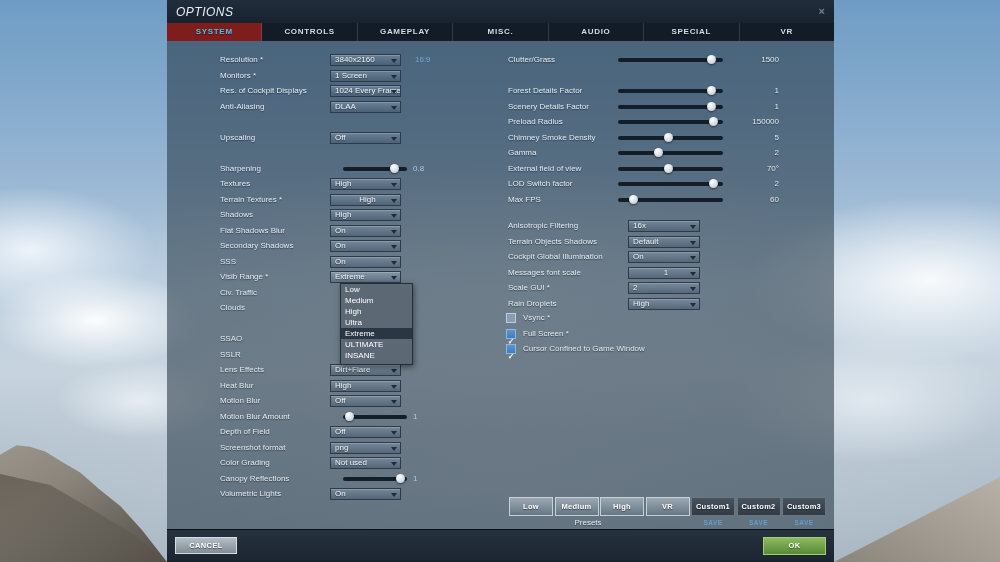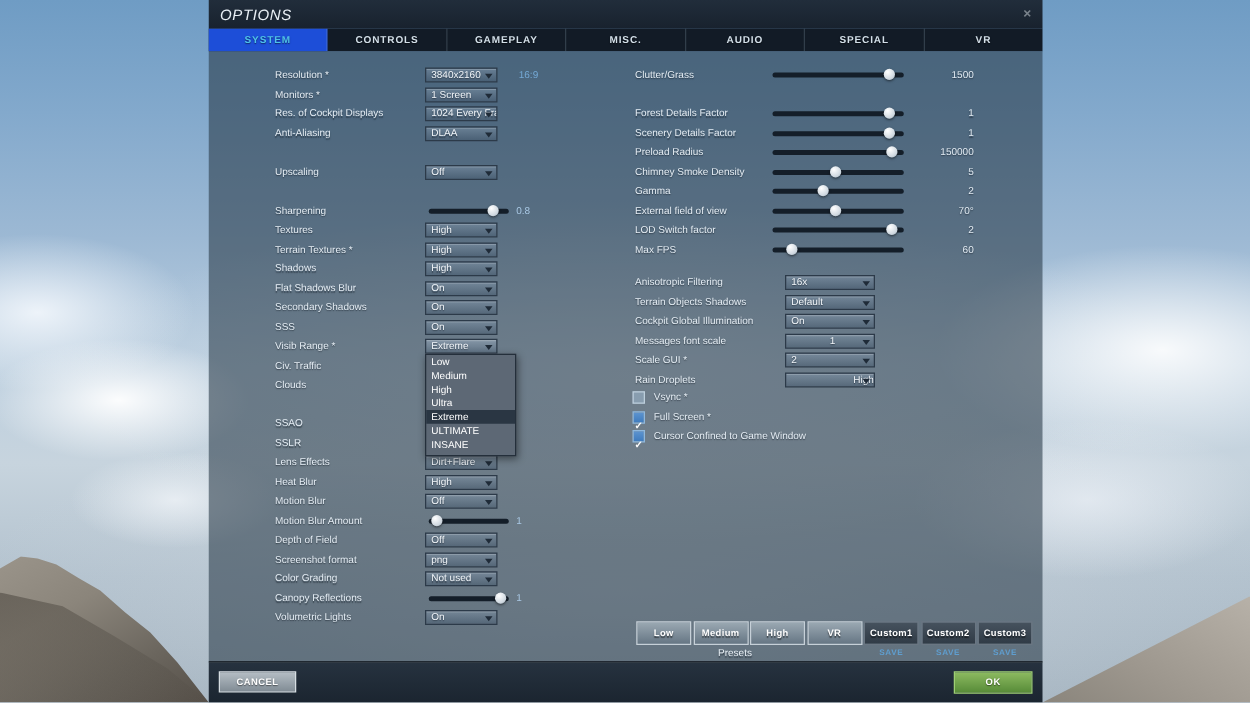--- a/index.html
+++ b/index.html
@@ -33,30 +33,30 @@
 
   .panel{position:absolute;left:167px;top:0;width:667px;height:562px;}
   .hdr{position:absolute;left:0;top:0;right:0;height:23px;
     background:linear-gradient(#212d3b,#18222e);display:flex;align-items:center;padding:0 9px;box-sizing:border-box;}
   .title{flex:1;color:#e9eff5;font-size:12px;font-weight:normal;font-style:italic;letter-spacing:0.5px;}
   .close{color:#79828b;font-size:11px;font-weight:bold;cursor:default;line-height:11px;}
   .tabbar{position:absolute;left:0;top:23px;right:0;height:18px;background:#121b26;display:flex;}
   .tab{flex:1;text-align:center;line-height:18px;font-size:8px;font-weight:bold;letter-spacing:0.7px;
     color:#d3dfe8;border-right:1px solid rgba(160,185,205,0.22);text-shadow:0 1px 1px rgba(0,0,0,0.5);}
   .tab:last-child{border-right:none;}
-  .tab.active{background:#1d4ed8;color:var(--accent,#4ec1e8);}
+  .tab.active{background:#7f1d1d;color:var(--accent,#4ec1e8);}
 
   .content{position:absolute;left:0;top:41px;right:0;bottom:32px;background:rgba(40,56,71,0.58);}
 
   .lrow,.rrow{position:absolute;left:0;right:0;height:12px;}
   .rlabel{position:absolute;left:53px;top:1px;font-size:8px;color:#e6eef5;white-space:nowrap;
     text-shadow:0 1px 1px rgba(10,18,28,0.55);}
   .rrow .rlabel{left:341px;}
 
-  .dd{position:absolute;left:173px;top:0;width:58px;height:12px;box-sizing:border-box;
+  .dd{position:absolute;left:163px;top:0;width:71px;height:12px;box-sizing:border-box;
     background:linear-gradient(180deg,rgba(128,148,168,0.55),rgba(70,90,110,0.55));
     border:1px solid #2c3a49;box-shadow:inset 0 1px 0 rgba(255,255,255,0.18);}
   .dd span{display:block;font-size:8px;line-height:10px;color:#f2f6fa;padding-left:4px;white-space:nowrap;overflow:hidden;
     text-shadow:0 1px 1px rgba(10,18,28,0.5);}
   .dd::after{content:"";position:absolute;right:3px;top:4px;border-left:3px solid transparent;
     border-right:3px solid transparent;border-top:4px solid #1f2b38;}
   .dd.open{background:linear-gradient(180deg,rgba(150,168,186,0.6),rgba(88,108,128,0.6));}
   .rrow .dd{left:461px;width:72px;}
 
   .track{position:absolute;top:4px;height:4px;background:#141e29;border-radius:2px;}
@@ -161,21 +161,21 @@
           <div class="thumb" style="left: 46.75px;"></div>
         </div>
         <div class="lval">0.8</div>
       </div>
       <div class="lrow" style="top: 137px;">
         <div class="rlabel">Textures</div>
         <div class="dd">
           <span>High</span>
         </div>
       </div>
-      <div class="lrow" style="top: 152.5px;">
+      <div class="lrow" style="top: 152.5px; text-align: center;">
         <div class="rlabel">Terrain Textures *</div>
         <div class="dd">
           <span>High</span>
         </div>
       </div>
       <div class="lrow" style="top: 168px;">
         <div class="rlabel">Shadows</div>
         <div class="dd">
           <span>High</span>
         </div>
@@ -368,21 +368,21 @@
         <div class="dd">
           <span>1</span>
         </div>
       </div>
       <div class="rrow" style="top: 241px;">
         <div class="rlabel">Scale GUI *</div>
         <div class="dd">
           <span>2</span>
         </div>
       </div>
-      <div class="rrow" style="top: 256.5px; text-align: right;">
+      <div class="rrow" style="top: 256.5px;">
         <div class="rlabel">Rain Droplets</div>
         <div class="dd">
           <span>High</span>
         </div>
       </div>
       <div class="rrow" style="top: 271px;">
         <div class="cbbox"></div>
         <div class="cblabel">Vsync *</div>
       </div>
       <div class="rrow" style="top: 286.5px;">

